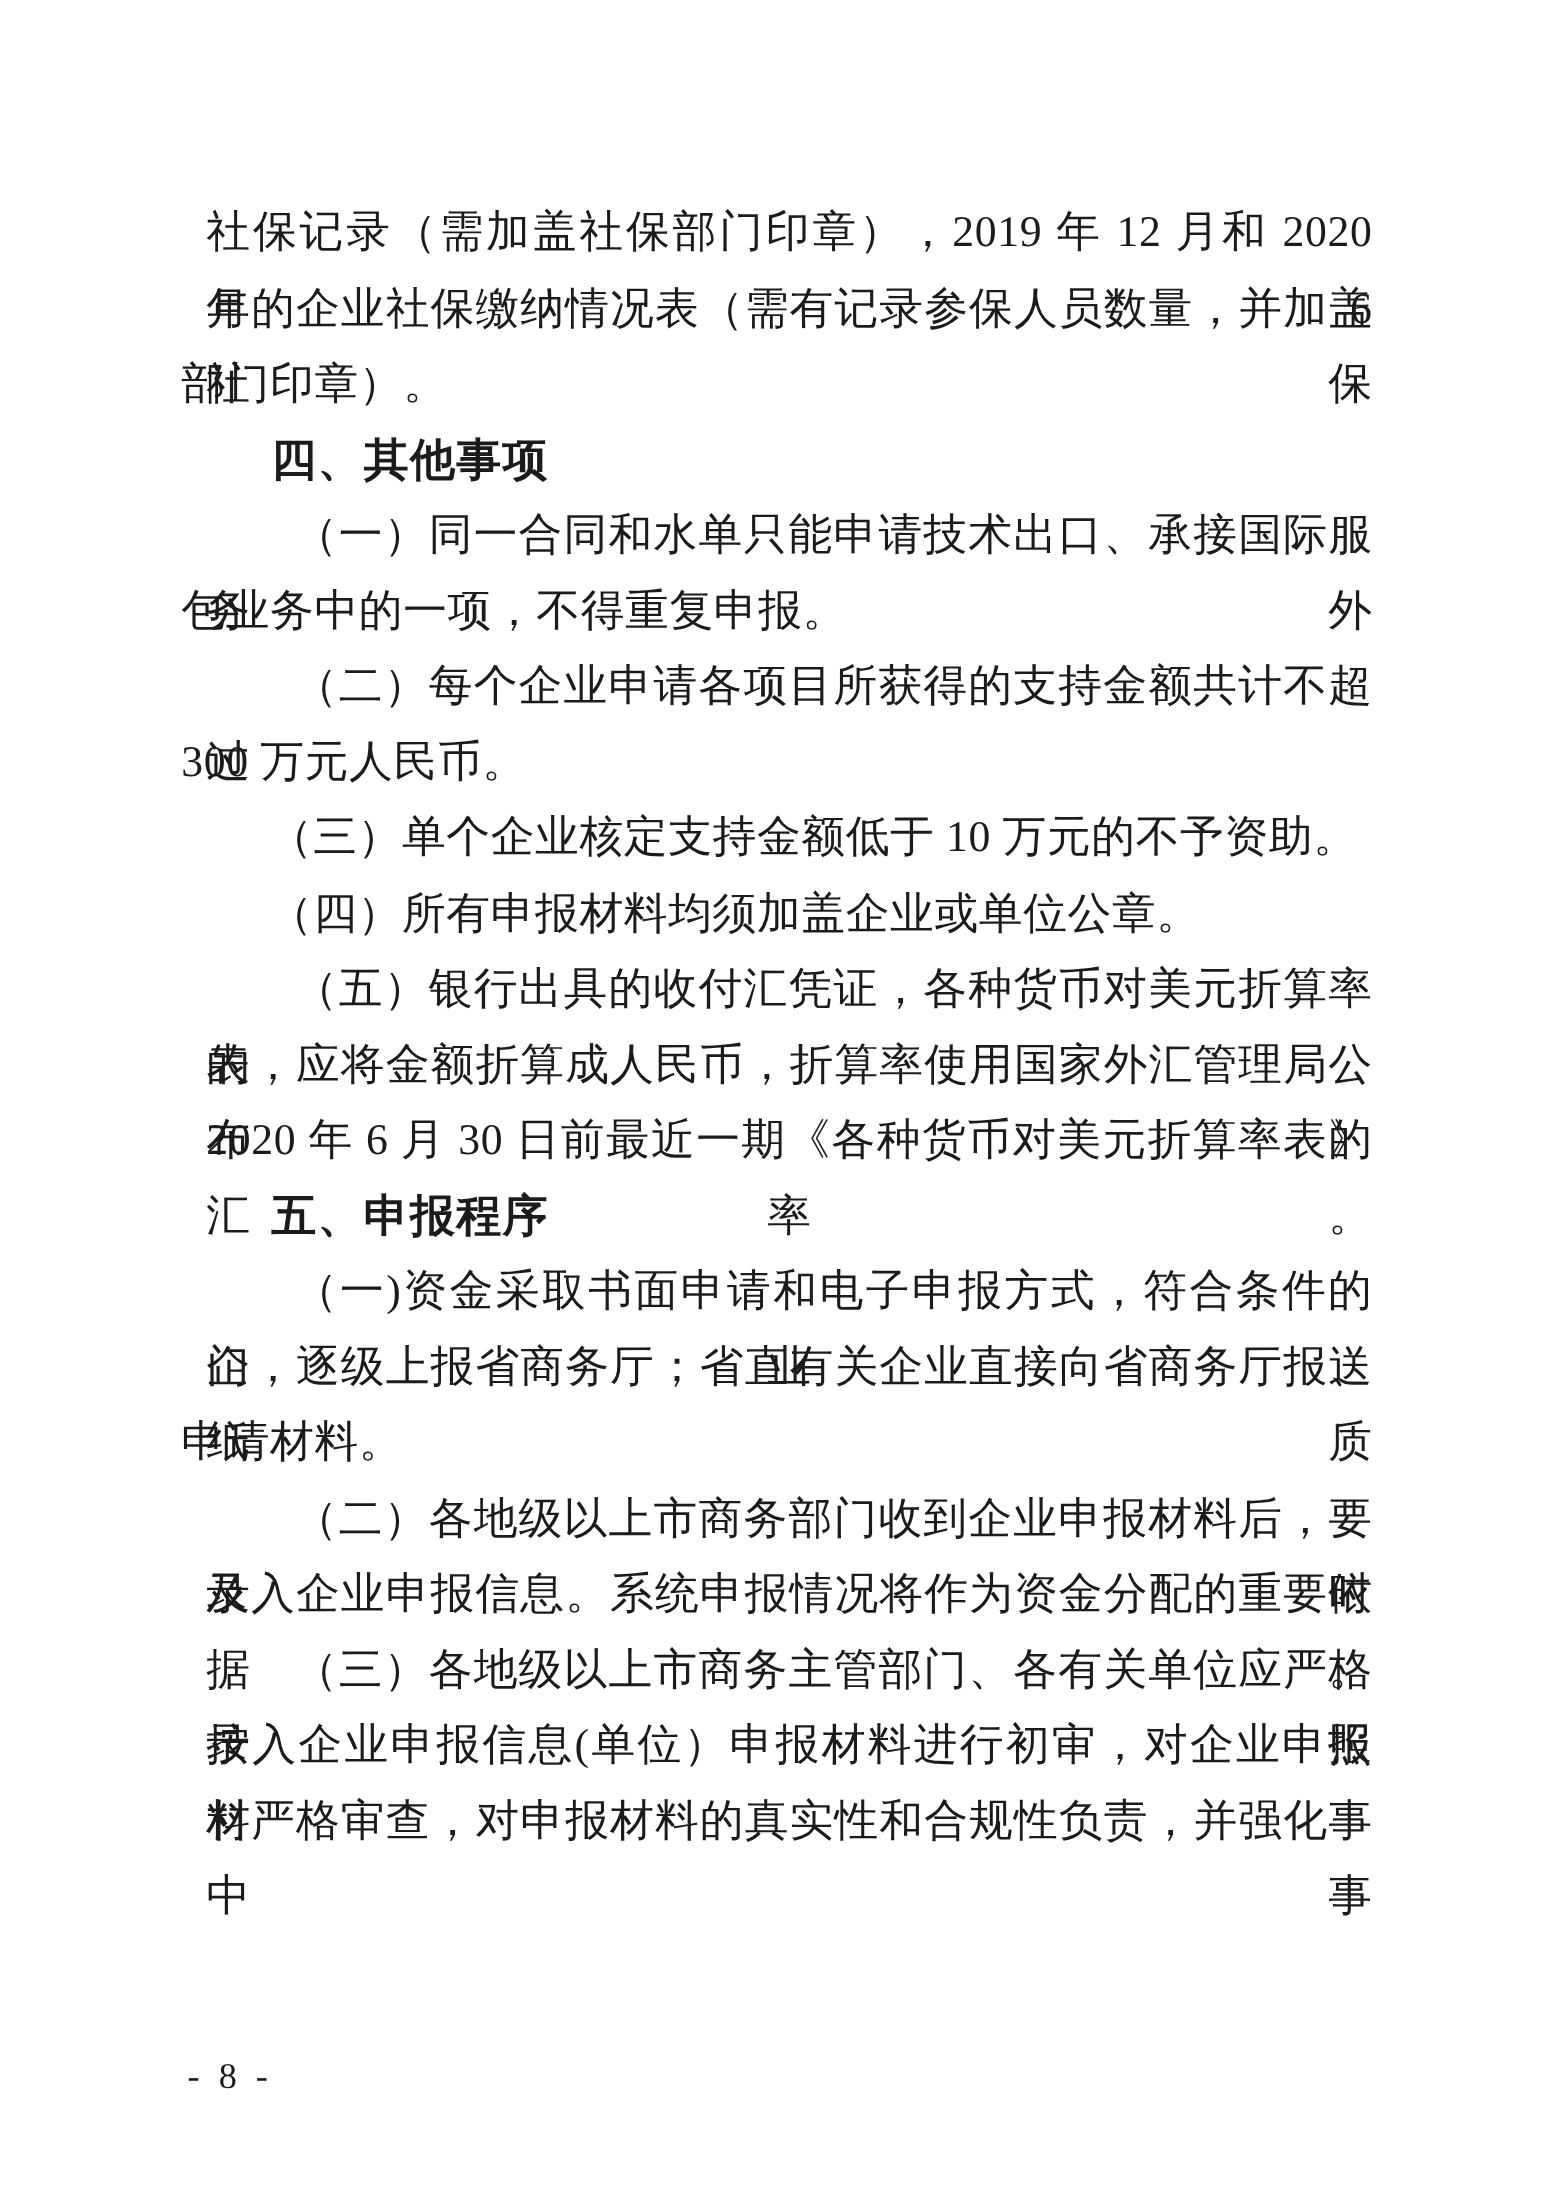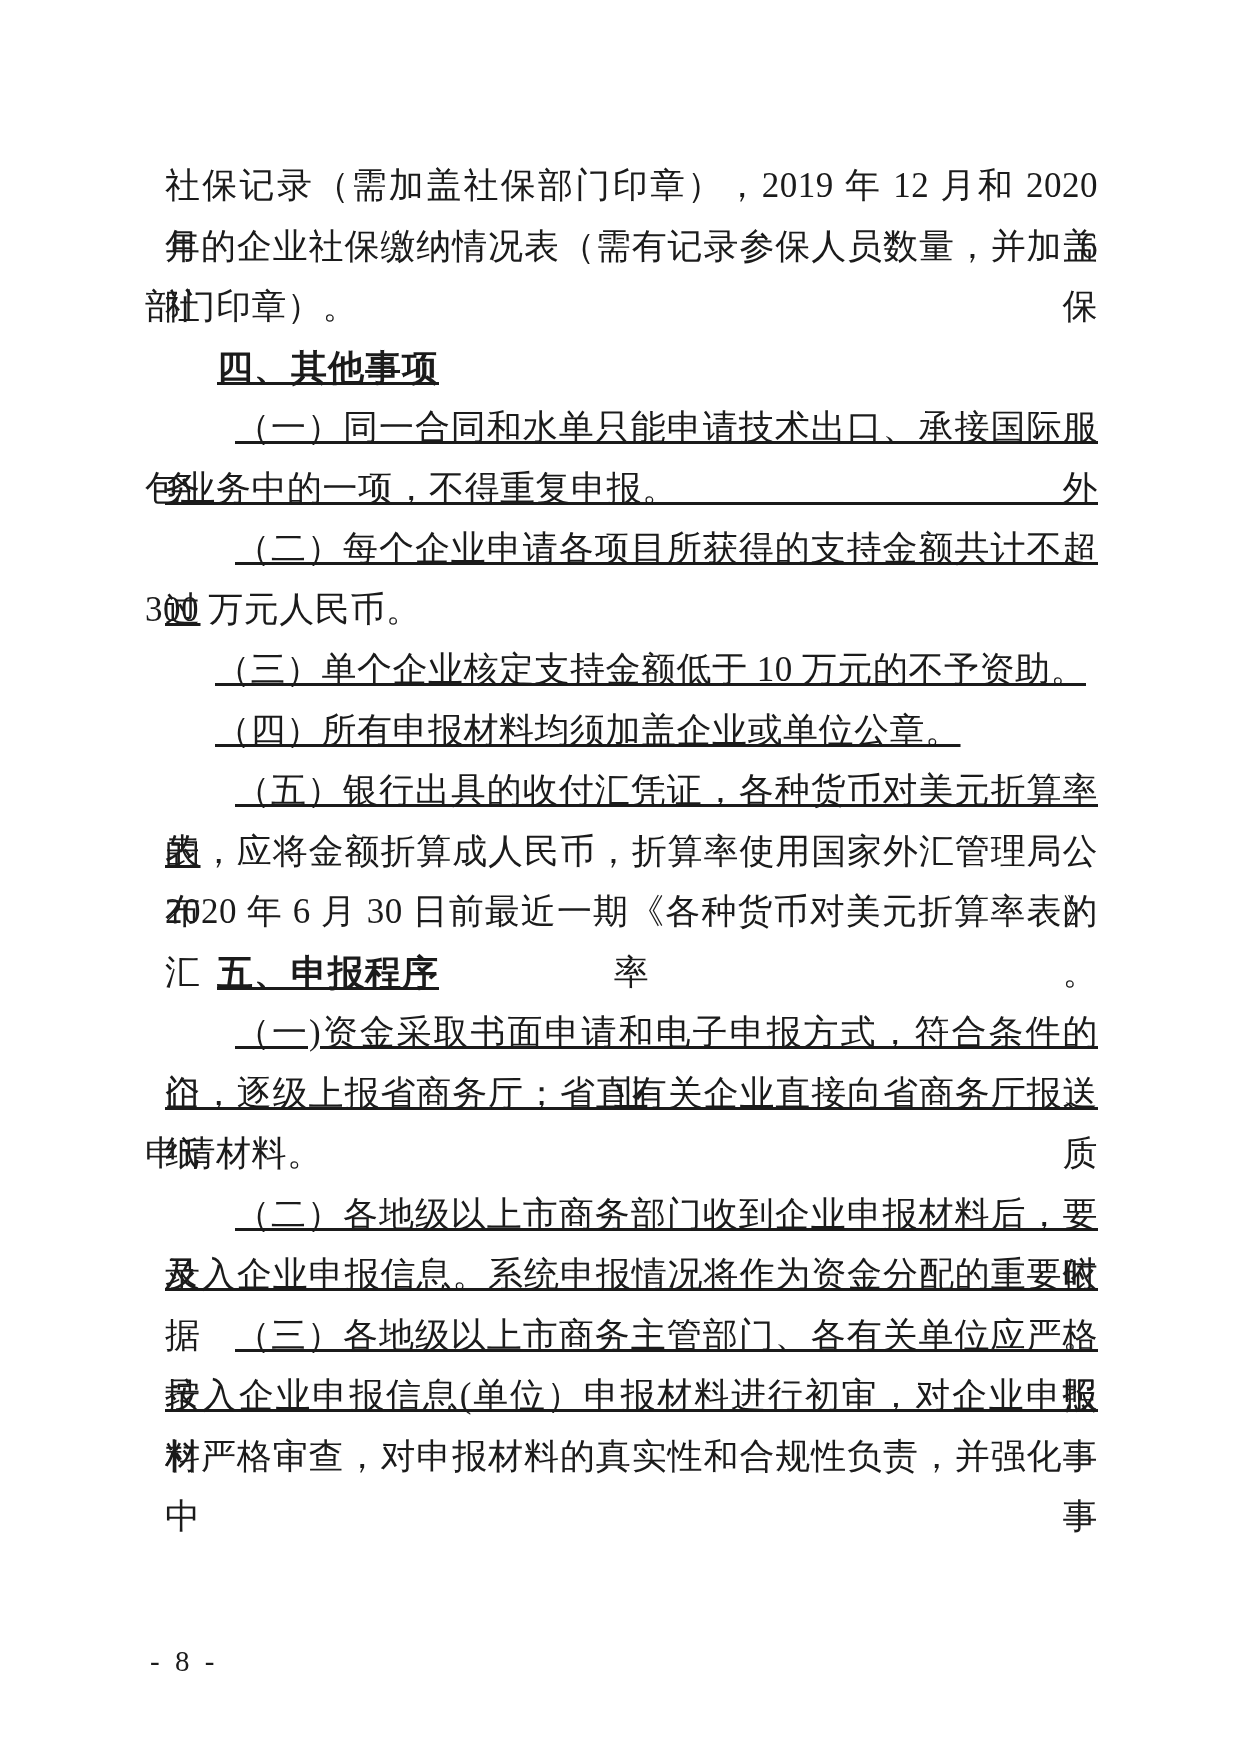--- a/index.html
+++ b/index.html
@@ -28,21 +28,21 @@
     white-space: nowrap;
     letter-spacing: 0.5px;
   }
   .line.just {
     white-space: normal;
     text-align: justify;
     text-align-last: justify;
     text-justify: inter-character;
     margin-left: 20px;
   }
-  .line.indent { text-indent: 2em; text-decoration: underline; }
+  .line.indent { text-indent: 2em; }
   .line.heading {
     font-family: "Liberation Sans", "DejaVu Sans", sans-serif;
     font-weight: bold;
     font-size: 36px;
     letter-spacing: 1px;
   }
   .small-note {
     font-size: 28px;
     letter-spacing: 0px;
   }

